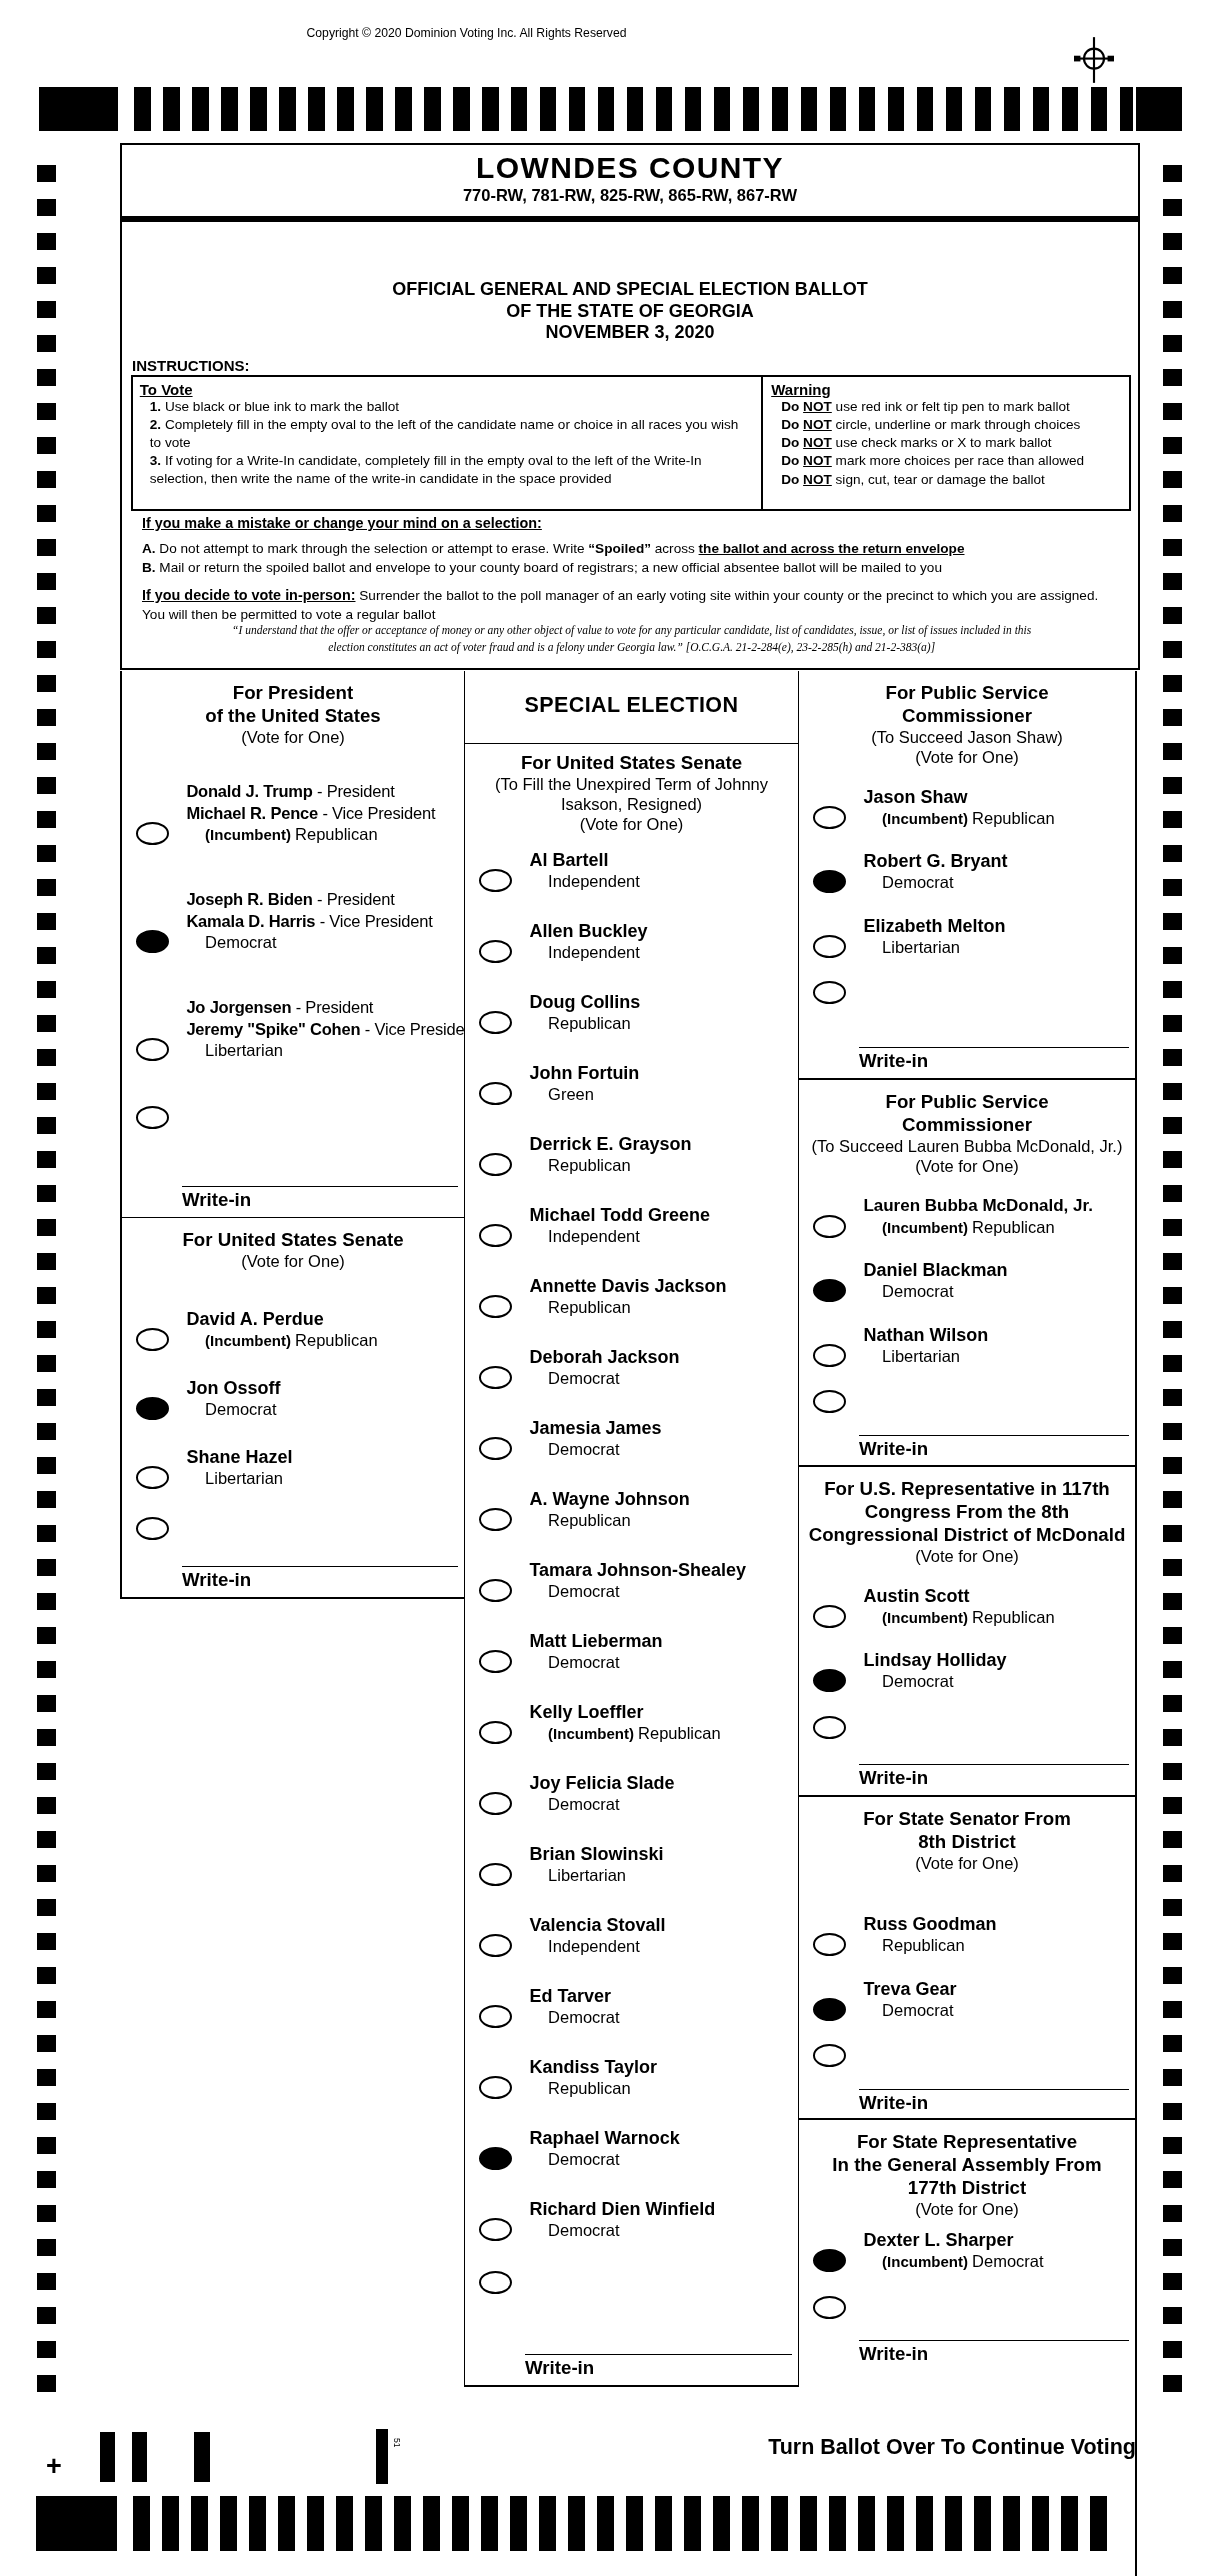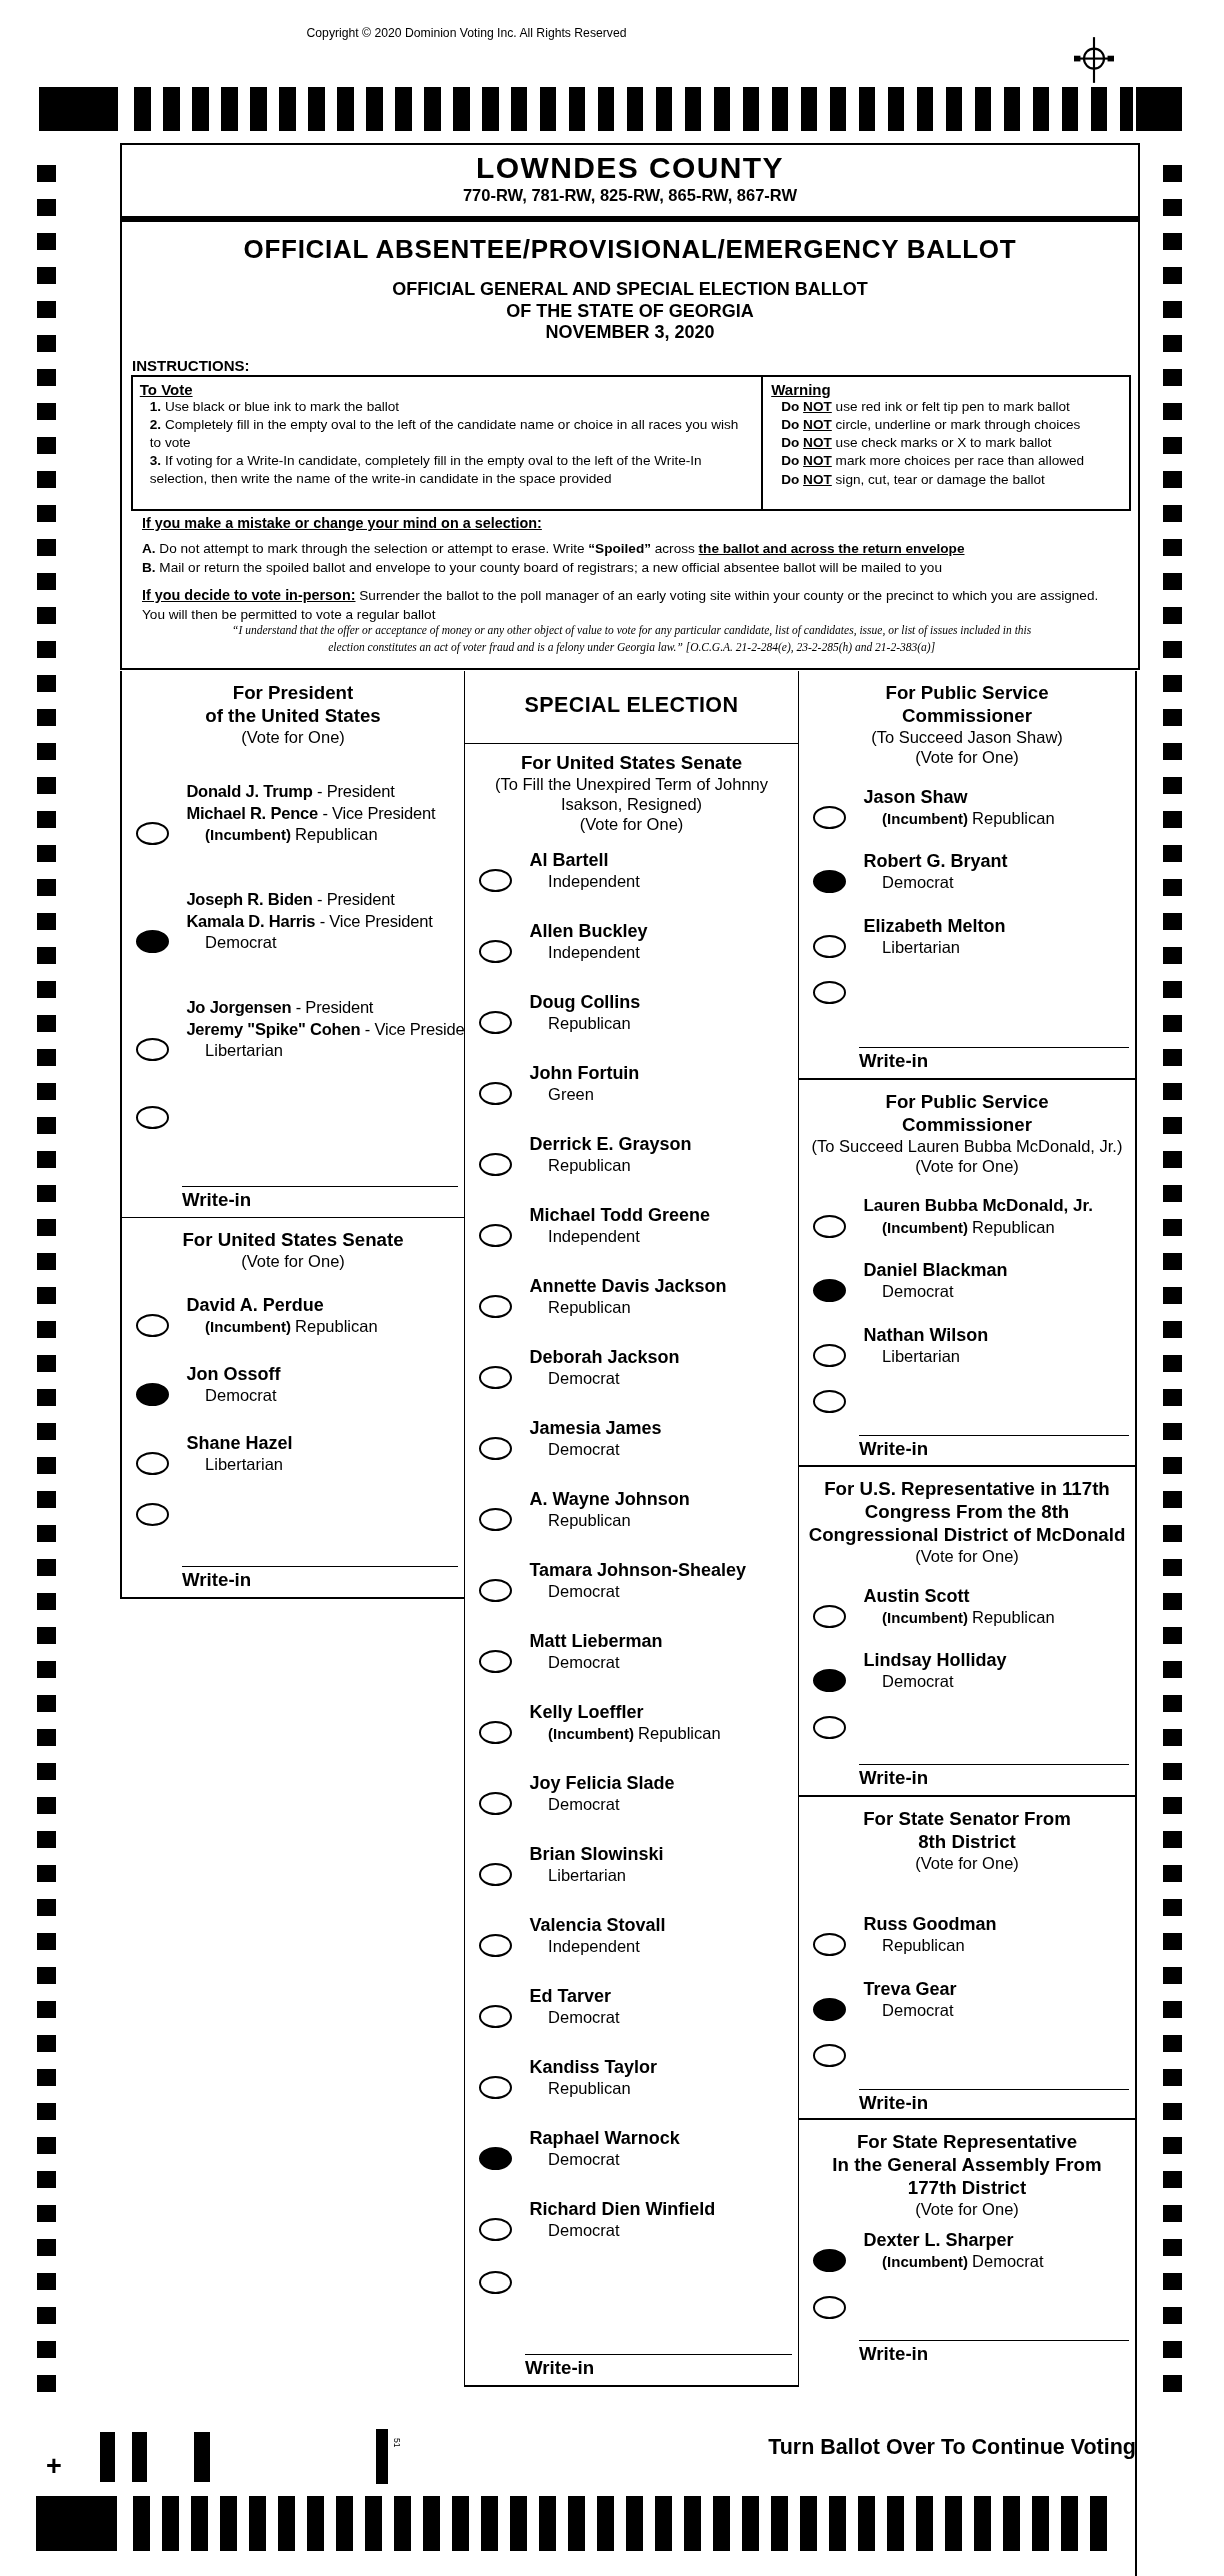--- a/index.html
+++ b/index.html
@@ -64,21 +64,21 @@
   .p b{font-size:15px}
   .tight .n{font-size:16.5px;letter-spacing:-0.2px}
 
   .w{margin-top:auto;margin-bottom:5.7px}
   .wl{border-top:1.4px solid #000;margin:0 5.7px 2.2px 60px}
   .wt{font-weight:bold;font-size:18.7px;margin-left:60px}
 
   
   #secL1 .c.firstc{margin-top:33px}
   #secL1 .c{margin-bottom:43px}
-  #secL2 .c.firstc{margin-top:23px}
+  #secL2 .c.firstc{margin-top:37px}
   #secL2 .c{margin-bottom:26px}
   #colM .c.firstc{margin-top:14.4px}
   #colM .c{margin-bottom:28px}
   #colM .c.blank{margin-bottom:11.5px}
   #colR .c.firstc{margin-top:18.7px}
   #colR .c{margin-bottom:21.5px}
 
   
   .bar{position:absolute;background:#000}
   #bar1{left:100px;top:2432px;width:15px;height:50px}
@@ -108,21 +108,20 @@
   <div class="tm" id="tm-top-blockR"></div>
   <div class="abs" id="tm-left"></div>
   <div class="abs" id="tm-right"></div>
 
   <div class="abs" id="hbox">
     <div id="county">LOWNDES COUNTY</div>
     <div id="precincts">770-RW, 781-RW, 825-RW, 865-RW, 867-RW</div>
   </div>
 
   <div class="abs" id="mbox">
-    <div id="btitle">OFFICIAL ABSENTEE/PROVISIONAL/EMERGENCY BALLOT</div>
     <div class="bsub" style="top:57px">OFFICIAL GENERAL AND SPECIAL ELECTION BALLOT</div>
     <div class="bsub" style="top:79px">OF THE STATE OF GEORGIA</div>
     <div class="bsub" style="top:100px">NOVEMBER 3, 2020</div>
 
     <div id="instr-label">INSTRUCTIONS:</div>
     <div id="ibox">
       <div id="ivote">
         <div class="ih">To Vote</div>
         <div class="ii"><b>1.</b><span> Use black or blue ink to mark the ballot</span></div>
         <div class="ii"><b>2.</b><span> Completely fill in the empty oval to the left of the candidate name or choice in all races you wish to vote</span></div>

